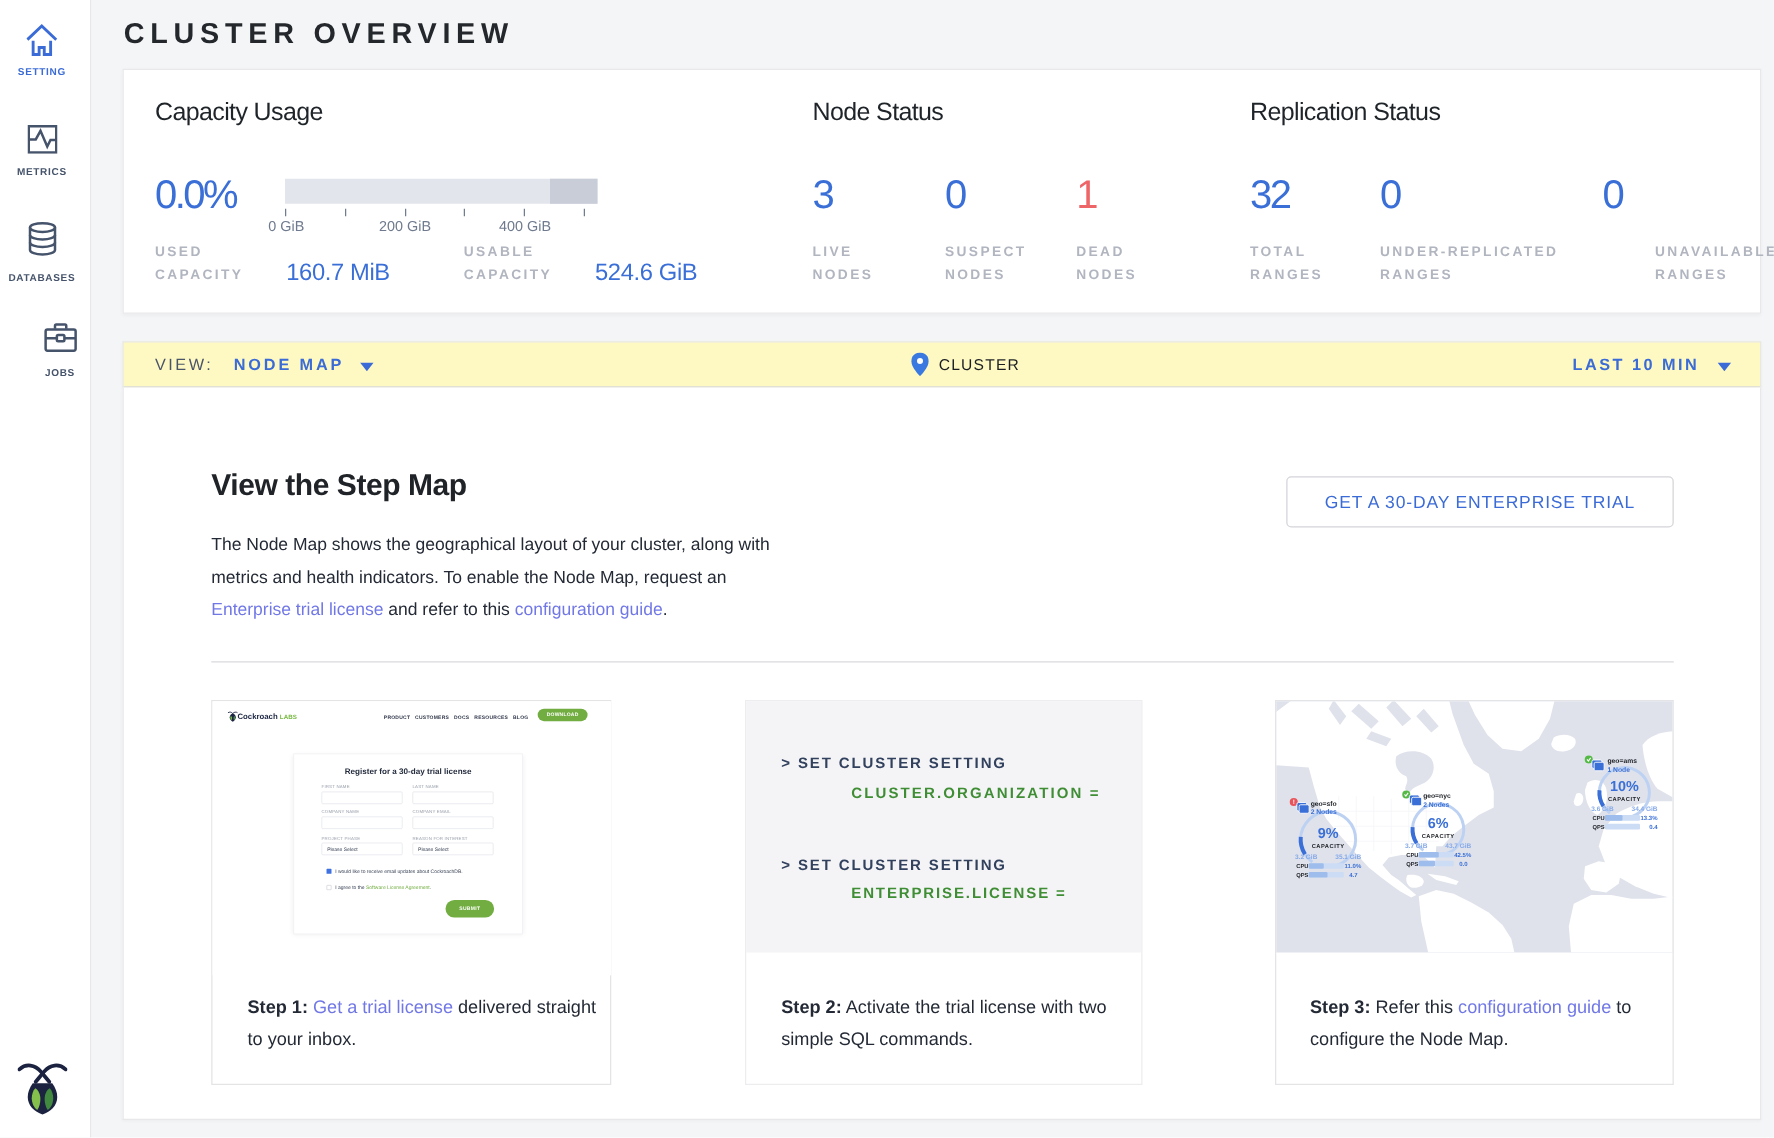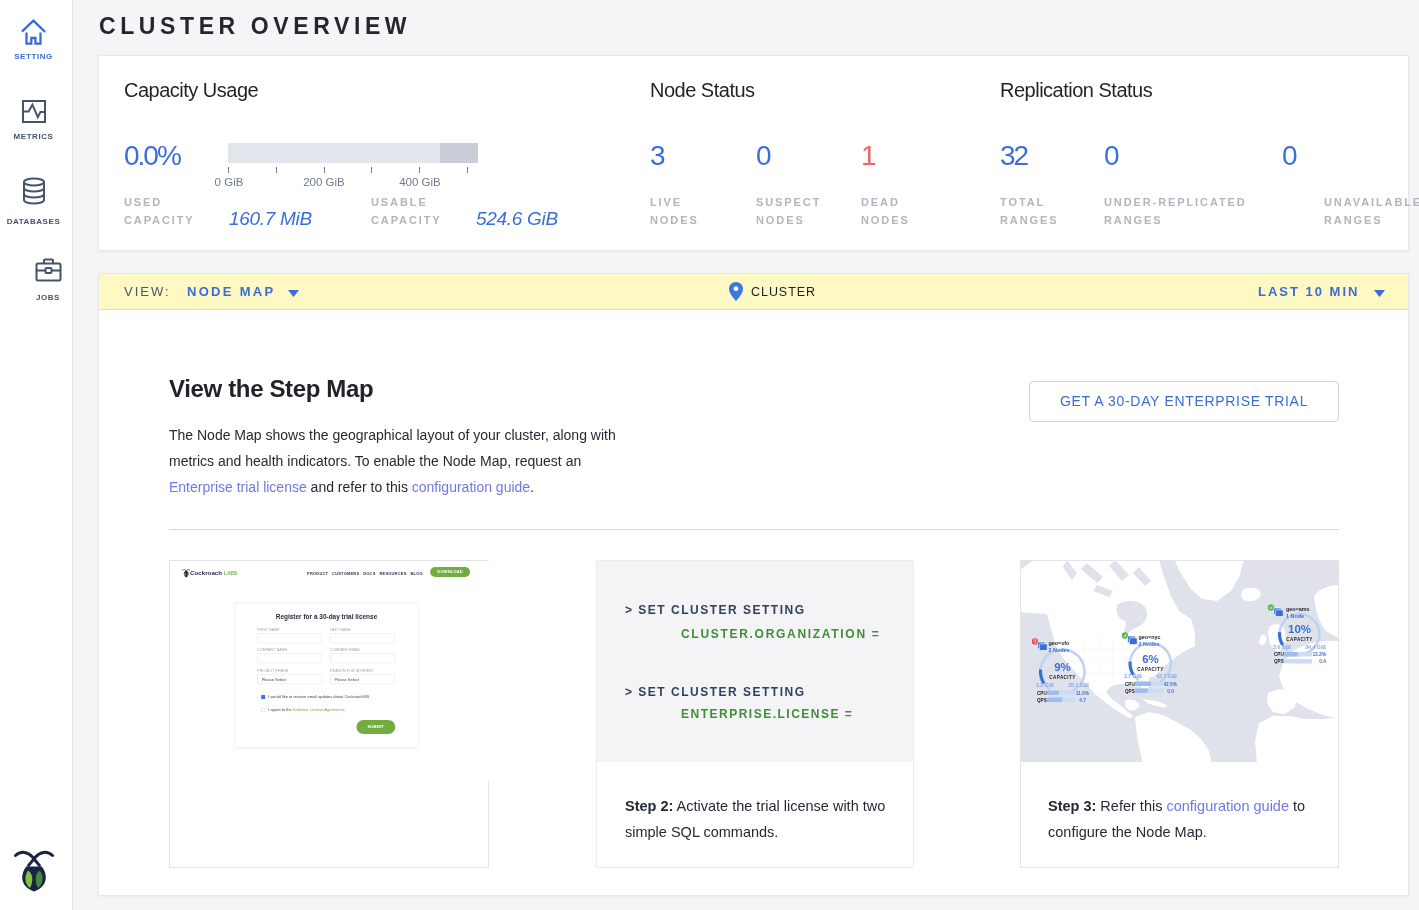--- a/index.html
+++ b/index.html
@@ -12,24 +12,24 @@
 .navitem { position:absolute; width:67px; text-align:center; }
 .navlabel { font-size:8px; letter-spacing:0.55px; color:#45536b; font-weight:bold; }
 .navlabel.active { color:#3b6bd6; }
 
 
 #pagetitle { position:absolute; left:99px; top:13px; font-size:23px; letter-spacing:4.6px; color:#24282c; font-weight:bold; }
 
 
 #summary { position:absolute; left:98px; top:55px; width:1311px; height:196px; background:#fff; border:1px solid #e8e8eb; box-shadow:0 1px 3px rgba(60,60,70,0.06); }
 .sechead { position:absolute; font-size:20px; color:#1f2429; line-height:23px; letter-spacing:-0.5px; }
-.bignum { position:absolute; font-size:28px; color:#3a6fd7; letter-spacing:-2px; line-height:39px; }
+.bignum { position:absolute; font-size:32px; color:#3a6fd7; letter-spacing:-2px; line-height:39px; }
 .bignum.red { color:#ee6568; }
 .caplabel { position:absolute; font-size:11px; letter-spacing:1.9px; color:#b1b5bf; line-height:18px; font-weight:bold; }
-.metval { position:absolute; font-size:19px; color:#3a6fd7; letter-spacing:-0.3px; line-height:22px;font-style:italic; }
+.metval { position:absolute; font-size:19px; color:#3a6fd7; letter-spacing:-0.3px; line-height:22px; }
 
 
 #viewbar { position:absolute; left:98px; top:273px; width:1311px; height:37px; background:#fef9c3; border:1px solid #e8e8eb; border-bottom:1px solid #dcdcdf; box-shadow:0 1px 3px rgba(60,60,70,0.06); }
 
 
 #content { position:absolute; left:98px; top:310px; width:1311px; height:586px; background:#fff; border:1px solid #e8e8eb; border-top:none; box-shadow:0 1px 3px rgba(60,60,70,0.06); }
 a { text-decoration:none; }
 .plink { color:#7178e6; }
 .card { position:absolute; top:250px; width:320px; height:308px; background:#fff; border:1px solid #e4e4e7; }
 .steptxt { position:absolute; font-size:14.5px; color:#242a35; line-height:26px; }
@@ -177,20 +177,21 @@
         <div class="mlab" style="left:190px; top:132px;">REASON FOR INTEREST</div>
         <div class="minp" style="left:44px; top:142px; line-height:20px; text-indent:8px; font-size:8px; color:#3a4356;">Please Select</div>
         <div class="minp" style="left:190px; top:142px; line-height:20px; text-indent:8px; font-size:8px; color:#3a4356;">Please Select</div>
         <div style="position:absolute; left:52px; top:184px; width:8px; height:8px; background:#3f72e0; border-radius:1px;"></div>
         <div style="position:absolute; left:66px; top:183px; font-size:8px; color:#3a4356;">I would like to receive email updates about CockroachDB.</div>
         <div style="position:absolute; left:52px; top:210px; width:8px; height:8px; border:1px solid #c9ccd4; border-radius:1px;"></div>
         <div style="position:absolute; left:66px; top:209px; font-size:8px; color:#3a4356;">I agree to the <span style="color:#72ad41;">Software License Agreement</span>.</div>
         <div style="position:absolute; left:243px; top:234px; width:78px; height:28px; background:#72ad41; border-radius:14px; color:#fff; font-size:8px; font-weight:bold; letter-spacing:0.5px; text-align:center; line-height:28px;">SUBMIT</div>
       </div>
     </div>
+    <div class="steptxt" style="left:28px; top:232px;"><b>Step 1:</b> <a class="plink" href="#">Get a trial license</a> delivered straight<br>to your inbox.</div>
   </div>
 
   <div class="card" style="left:497px; width:318px; border-color:#ededf0;" id="card2">
     <div style="position:absolute; left:0; top:0; width:100%; height:201px; background:#f4f4f6;"></div>
     <div class="abs" style="left:28px; top:42px; font-size:12px; font-weight:bold; letter-spacing:1.5px; color:#32415e;">&gt; SET CLUSTER SETTING</div>
     <div class="abs" style="left:84px; top:66px; font-size:12px; font-weight:bold; letter-spacing:1.7px; color:#3f8e35;">CLUSTER.ORGANIZATION =</div>
     <div class="abs" style="left:28px; top:124px; font-size:12px; font-weight:bold; letter-spacing:1.5px; color:#32415e;">&gt; SET CLUSTER SETTING</div>
     <div class="abs" style="left:84px; top:146px; font-size:12px; font-weight:bold; letter-spacing:1.5px; color:#3f8e35;">ENTERPRISE.LICENSE =</div>
     <div class="steptxt" style="left:28px; top:232px;"><b>Step 2:</b> Activate the trial license with two<br>simple SQL commands.</div>
   </div>

